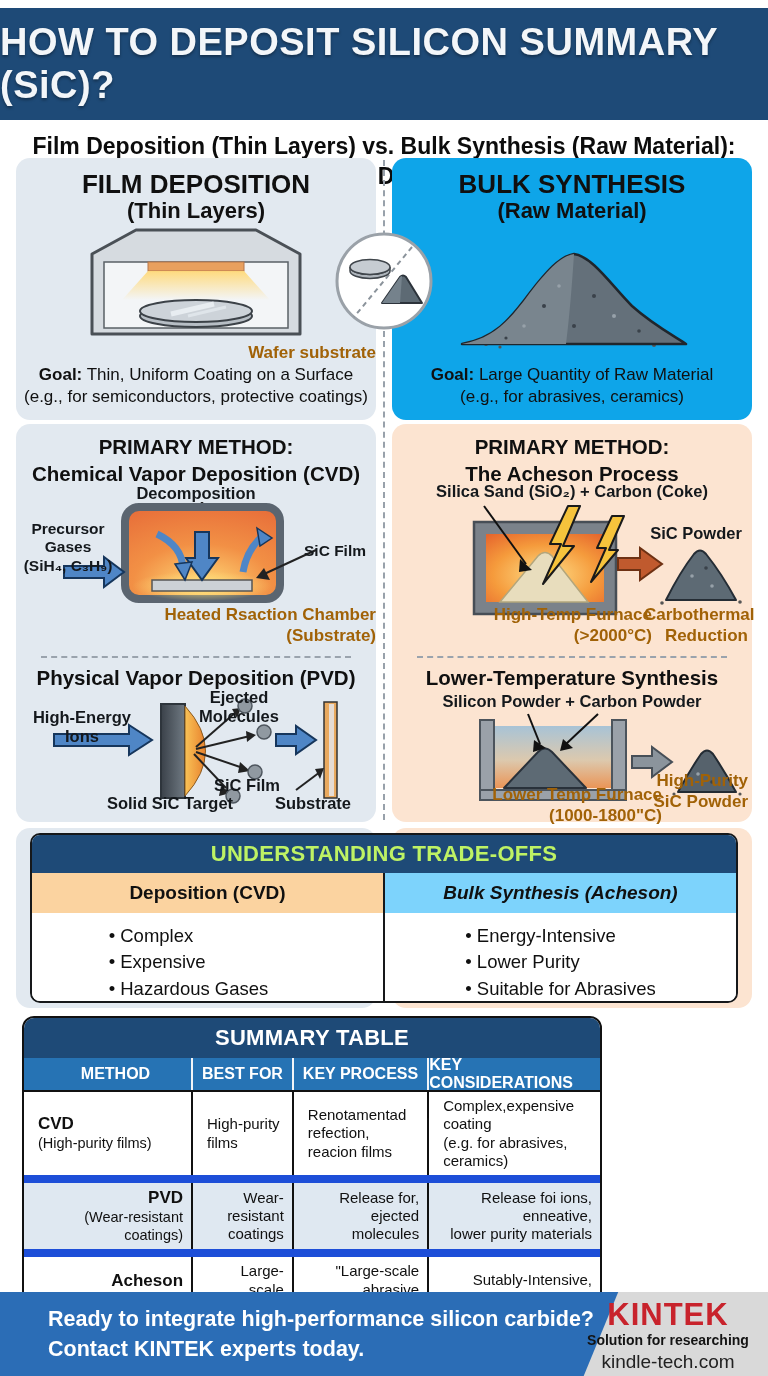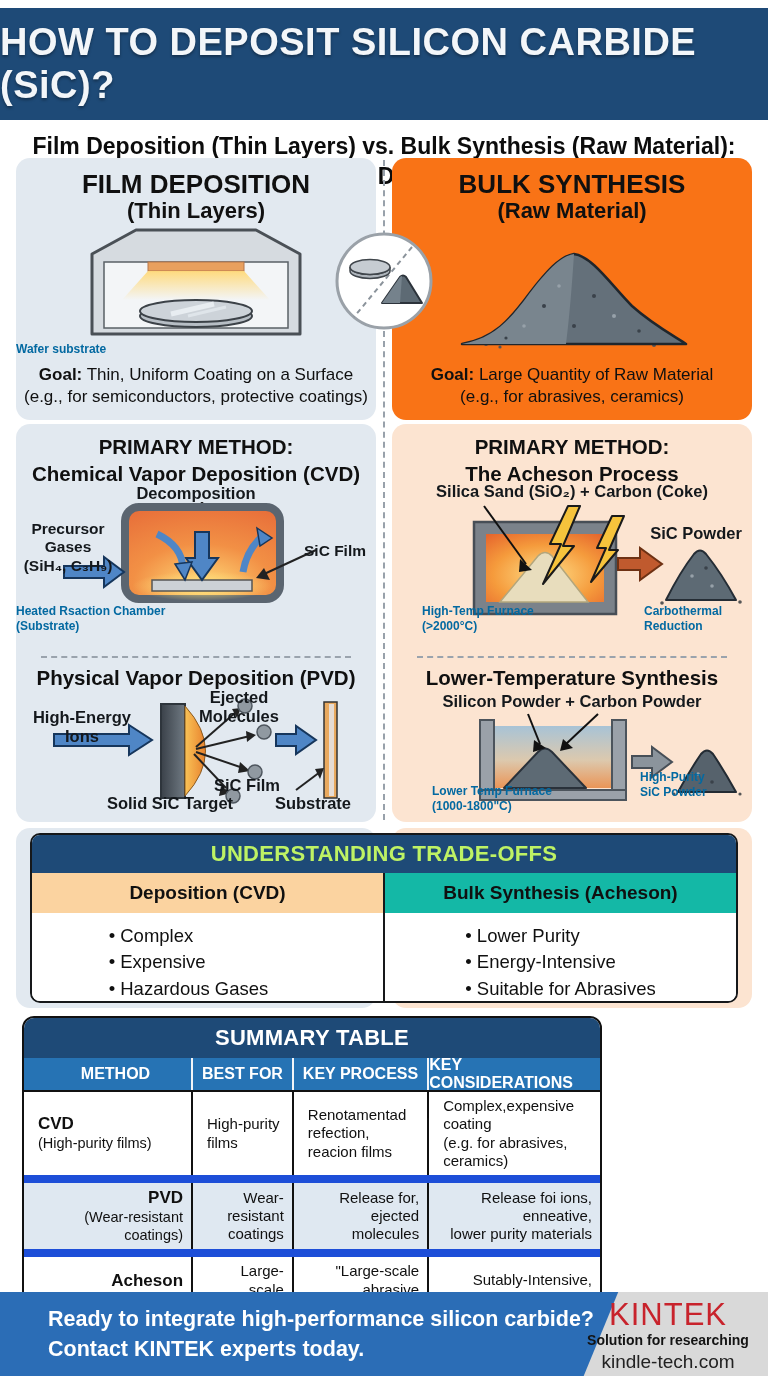--- a/index.html
+++ b/index.html
@@ -10,33 +10,33 @@
   .header-band { position:absolute; left:0; top:8px; width:768px; height:112px; background:#1e4a77;
     display:flex; align-items:center; justify-content:center; }
   .header-title { font-size:38px; font-weight:700; color:#f3f6f9; letter-spacing:.5px;
     text-shadow:0 2px 3px rgba(0,0,0,.35); }
   .subtitle { position:absolute; top:132px; left:0; width:768px; text-align:center;
     font-size:23px; font-weight:700; color:#0c0c0c; white-space:pre-line; line-height:1.3; }
 
   
   .panel { position:absolute; border-radius:14px; }
   #panel-film    { left:16px;  top:158px; width:360px; height:262px; background:#e2e9f0; }
-  #panel-bulk    { left:392px; top:158px; width:360px; height:262px; background:#f97316; }
+  #panel-bulk    { left:392px; top:158px; width:360px; height:262px; background:#0ea5e9; }
   #panel-cvd     { left:16px;  top:424px; width:360px; height:398px; background:#e2e9f0; }
   #panel-acheson { left:392px; top:424px; width:360px; height:398px; background:#fce4d1; }
   .center-divider { position:absolute; left:383px; top:160px; height:660px; border-left:2px dashed #98a1ab; }
   .badge { position:absolute; left:334px; top:231px; width:100px; height:100px; }
 
   .panel-title { position:absolute; top:12px; left:0; width:100%; text-align:center;
     font-size:26px; font-weight:700; color:#101010; line-height:1.12; }
   .panel-title .sub { font-size:22px; }
   .abs { position:absolute; }
   .lbl { position:absolute; font-size:15.5px; font-weight:600; color:#14181c; line-height:1.18;
     white-space:pre-line; text-align:center; }
-  .caption { position:absolute; font-size:12px; font-weight:600; color:#0369a1; text-align:left;
+  .caption { position:absolute; font-size:17px; font-weight:600; color:#a16207; text-align:right;
     white-space:pre-line; line-height:1.25; }
   .goal { position:absolute; left:0; width:100%; text-align:center; font-size:17px; color:#101010; line-height:1.3; }
   .goal b { font-weight:700; }
   .pm-head { position:absolute; top:10px; left:0; width:100%; text-align:center;
     font-size:20.5px; font-weight:700; color:#101010; line-height:1.3; }
   .panel-divider { position:absolute; top:232px; left:7%; width:86%; border-top:2.5px dashed #9aa3ad; }
   .method-title { position:absolute; top:242px; left:0; width:100%; text-align:center;
     font-size:20.5px; font-weight:700; color:#101010; }
 
   
@@ -46,21 +46,21 @@
   .to-box { position:absolute; left:30px; top:833px; width:708px; height:170px; background:#fff;
     border:2.5px solid #16181a; border-radius:10px; overflow:hidden; display:flex; flex-direction:column; }
   .to-header { height:38px; background:#1e4a77; color:#bef264; font-size:22px; font-weight:700;
     display:flex; align-items:center; justify-content:center; letter-spacing:.3px; flex:0 0 auto; }
   .to-cols { display:flex; flex:1; }
   .to-col { flex:1; display:flex; flex-direction:column; }
   .to-col + .to-col { border-left:2.5px solid #16181a; }
   .to-col-h { height:40px; display:flex; align-items:center; justify-content:center;
     font-size:19px; font-weight:700; color:#101010; }
   .to-col-h.light { background:#fbd3a0; }
-  .to-col-h.dark  { background:#14b8a6; }
+  .to-col-h.dark  { background:#7dd3fc;font-style:italic; }
   .to-list { flex:1; background:#fff; }
   .to-list ul { list-style:none; width:max-content; margin:10px auto 0; font-size:18.5px;
     line-height:1.42; color:#101010; }
   .to-list li::before { content:"•  "; }
 
   
   .sum-table { position:absolute; left:22px; top:1016px; width:580px; background:#fff;
     border:2.5px solid #111; border-radius:12px; overflow:hidden; }
   .sum-title { height:40px; background:#1e4a77; color:#fff; font-size:22px; font-weight:700;
     display:flex; align-items:center; justify-content:center; letter-spacing:.3px; }
@@ -78,31 +78,31 @@
   .m-name { font-weight:700; font-size:17px; }
   .m-sub { font-size:14.5px; }
 
   
   .footer { position:absolute; left:0; top:1292px; width:768px; height:84px; background:#d9d9d9; }
   .footer-blue { position:absolute; left:0; top:0; width:100%; height:100%; background:#2b6db6;
     clip-path:polygon(0 0, 80.5% 0, 76% 100%, 0 100%); }
   .footer-cta { position:absolute; left:48px; top:12px; color:#fff; font-size:21.5px; font-weight:700;
     white-space:pre-line; line-height:1.4; }
   .brand { position:absolute; right:10px; top:7px; width:180px; text-align:center; }
-  .brand-name { color:#c8232c; font-size:31px; font-weight:400; letter-spacing:1px; line-height:1; }
+  .brand-name { color:#c8232c; font-size:31px; font-weight:700; letter-spacing:1px; line-height:1; }
   .brand-sub { font-size:14px; font-weight:700; color:#131313; margin-top:2px; }
   .brand-site { font-size:19px; color:#222; margin-top:3px; }
 </style>
 </head>
 <body>
 
 <div id="page">
 
   <div class="header-band">
-    <div class="header-title">HOW TO DEPOSIT SILICON CARBIDE (SiC)?</div>
+    <div class="header-title">HOW TO DEPOSIT SILICON SUMMARY (SiC)?</div>
   </div>
   <div class="subtitle">Film Deposition (Thin Layers) vs. Bulk Synthesis (Raw Material):
 A Critical Distinction</div>
 
   <div class="center-divider"></div>
 
   <div class="panel" id="panel-film">
     <div class="panel-title">
       <div>FILM DEPOSITION</div>
       <div class="sub">(Thin Layers)</div>
@@ -328,22 +328,22 @@
             <li>Expensive</li>
             <li>Hazardous Gases</li>
             <li>Challenging Uniformity</li>
           </ul>
         </div>
       </div>
       <div class="to-col">
         <div class="to-col-h dark">Bulk Synthesis (Acheson)</div>
         <div class="to-list">
           <ul>
+            <li>Energy-Intensive</li>
             <li>Lower Purity</li>
-            <li>Energy-Intensive</li>
             <li>Suitable for Abrasives</li>
           </ul>
         </div>
       </div>
     </div>
   </div>
 
   <div class="sum-table">
     <div class="sum-title">SUMMARY TABLE</div>
     <div class="sum-cols">

